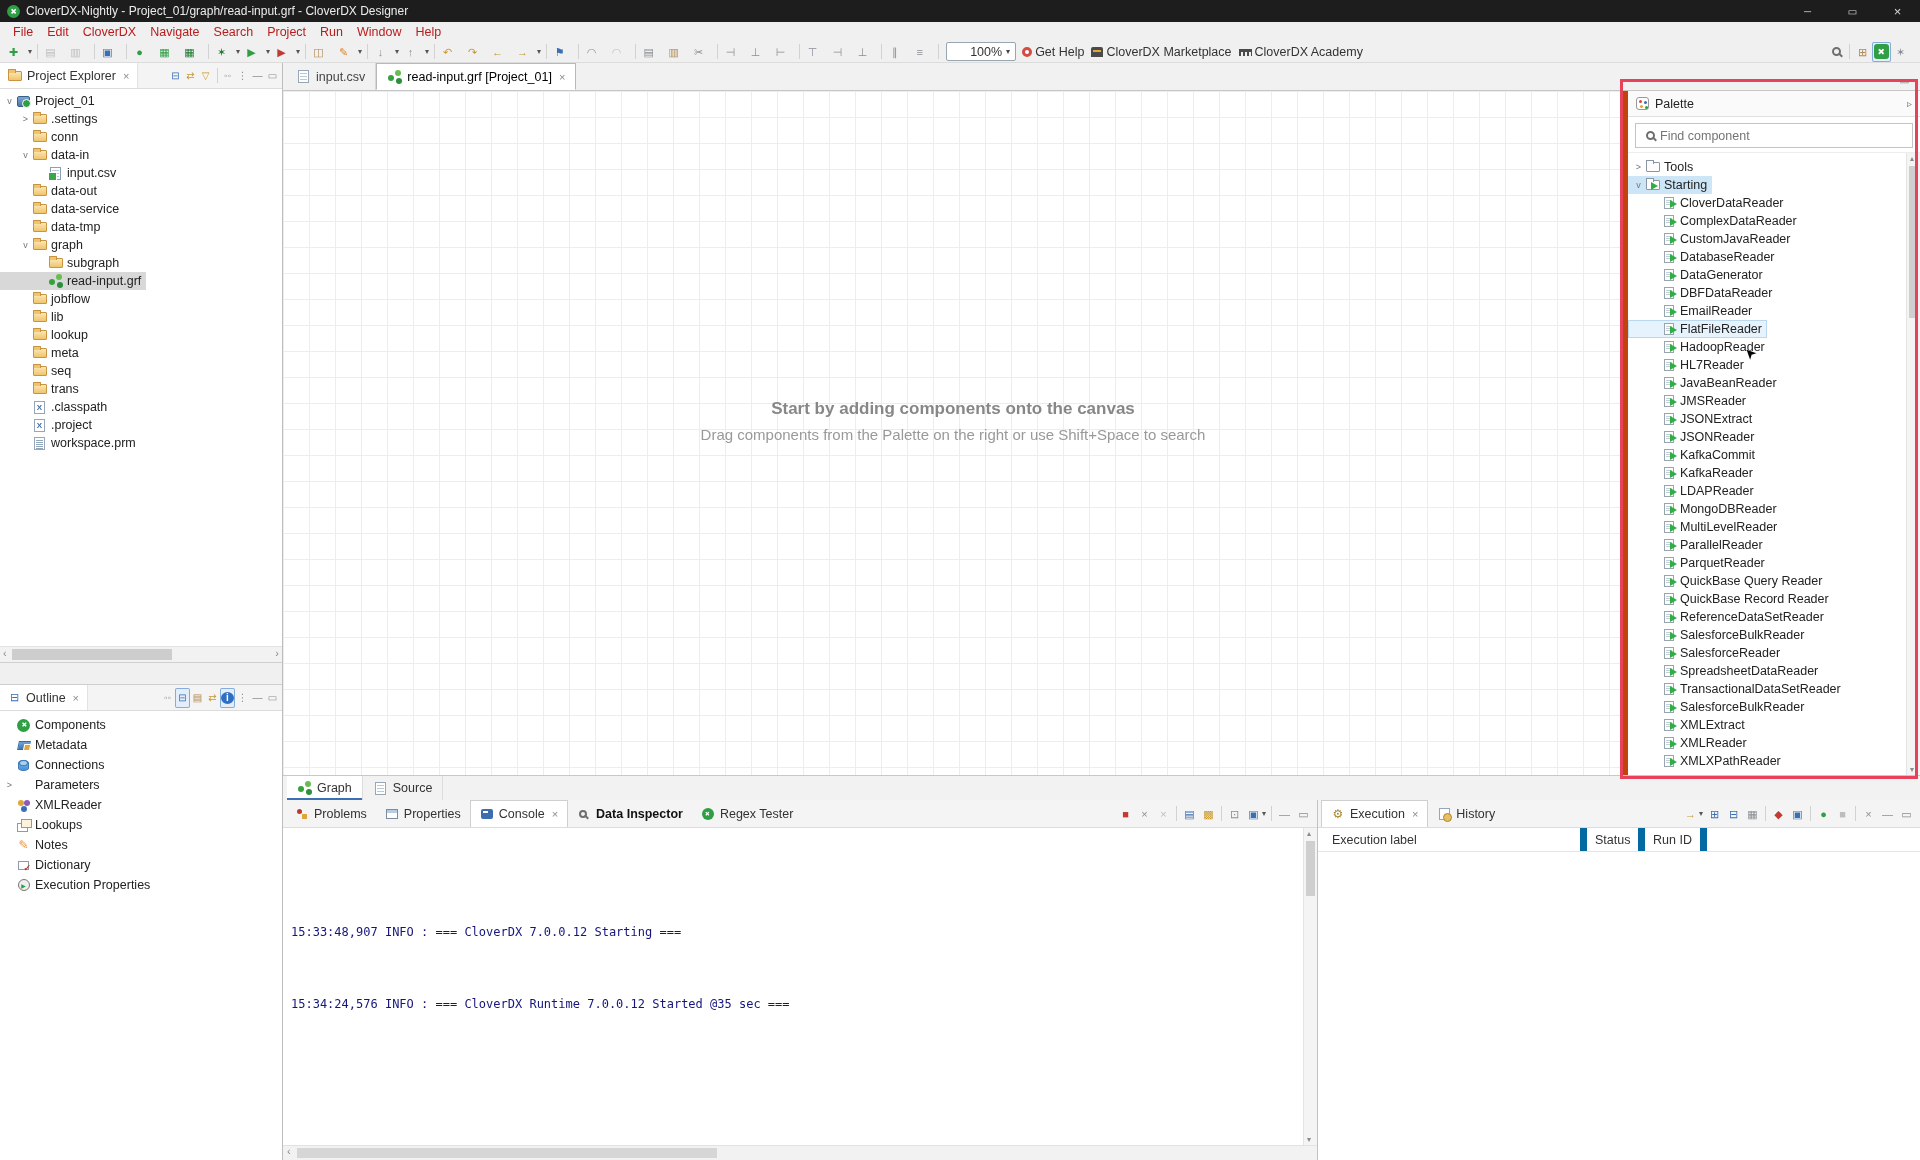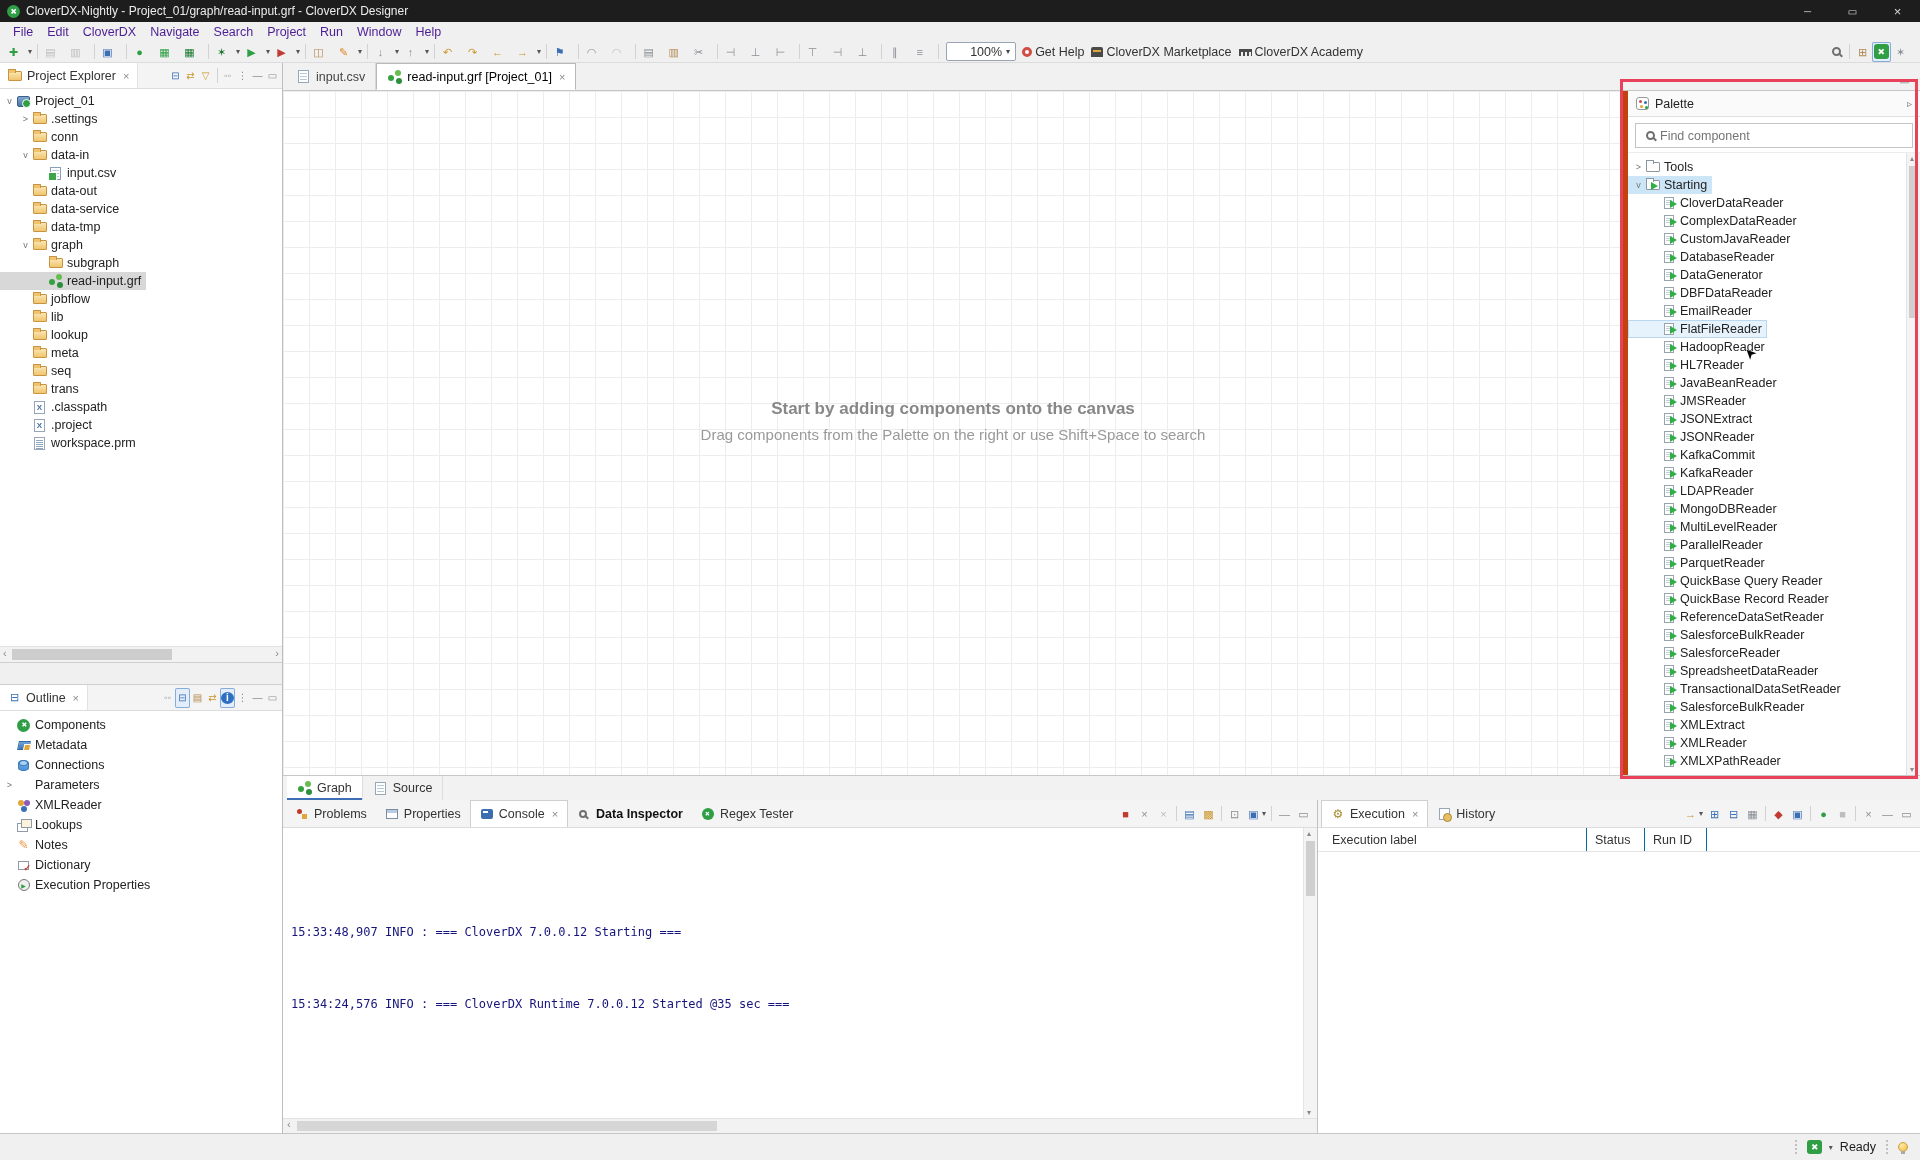--- a/index.html
+++ b/index.html
@@ -13,21 +13,21 @@
 .title-icon::before{content:"✚";position:absolute;left:0;right:0;top:0;bottom:0;display:flex;align-items:center;justify-content:center;color:#fff;font-size:8px;transform:rotate(45deg)}
 .title-text{font-size:12px;color:#ececec;white-space:nowrap}
 .win-controls{margin-left:auto;display:flex;height:100%}
 .win-btn{width:45px;height:100%;display:flex;align-items:center;justify-content:center;color:#d9d9d9;font-size:10px}
 .win-btn.min::before{content:"─"}
 .win-btn.max::before{content:"▭"}
 .win-btn.close::before{content:"×";font-size:13px}
 
 
 .menubar{height:19px;display:flex;align-items:center;padding-left:6px;background:#f0f0f0;flex:0 0 auto}
-.menu-item{padding:1px 7px;color:#4c1d95;white-space:nowrap}
+.menu-item{padding:1px 7px;color:#b91c1c;white-space:nowrap}
 
 
 .toolbar{height:22px;display:flex;align-items:center;padding:0 4px;background:#f0f0f0;border-bottom:1px solid #dcdcdc;flex:0 0 auto;white-space:nowrap}
 .toolbar-right{margin-left:auto;display:flex;align-items:center;padding-right:6px}
 .tb-item{display:inline-flex;align-items:center;height:20px;padding:0 2px;border-radius:2px;flex:0 0 auto}
 .tb-glyph{min-width:15px;text-align:center;font-size:11px;line-height:16px}
 .tb-label{margin:0 3px;color:#333}
 .tb-caret{display:none;font-size:8px;color:#555;margin-left:1px}
 .tb-caret::before{content:"▾"}
 .tb-dd .tb-caret{display:inline}
@@ -131,21 +131,21 @@
 .vscroll{width:14px;flex:0 0 auto;background:#f4f4f4;border-left:1px solid #e4e4e4;position:relative}
 .vscroll::before{content:"▴";position:absolute;top:1px;left:3px;font-size:8px;color:#8a8a8a}
 .vscroll::after{content:"▾";position:absolute;bottom:1px;left:3px;font-size:8px;color:#8a8a8a}
 .vs-thumb{position:absolute;top:13px;left:2px;right:2px;height:55px;background:#cfcfcf}
 .chscroll{height:15px;flex:0 0 auto;background:#f2f2f2;border-top:1px solid #e2e2e2;position:relative}
 .chscroll::before{content:"‹";position:absolute;left:4px;top:-1px;color:#8a8a8a;font-size:11px}
 .ch-thumb{position:absolute;left:14px;top:2px;width:420px;height:10px;background:#d6d6d6}
 
 .epanel{flex:1;display:flex;flex-direction:column;background:#fff;min-width:0}
 .eheadrow{height:24px;display:flex;align-items:center;border-bottom:1px solid #e4e4e4;background:#fff;flex:0 0 auto}
-.exec-col{padding:0 8px;border-right:1px solid #0369a1;color:#333;height:100%;display:flex;align-items:center}
+.exec-col{padding:0 8px;border-right:7px solid #0369a1;color:#333;height:100%;display:flex;align-items:center}
 .exec-col:nth-child(2){width:263px}
 .exec-col:nth-child(3){width:58px}
 .exec-col:nth-child(4){width:62px}
 .exec-empty{flex:1;background:#fff}
 
 
 .statusbar{height:27px;flex:0 0 auto;border-top:1px solid #c6c6c6;background:#f0f0f0;display:flex;align-items:center;justify-content:flex-end;gap:7px;padding-right:12px}
 .sb-sep{height:14px;border-left:2px dotted #c0c0c0;margin:0 3px}
 .sb-caret{font-size:8px;color:#555}
 .sb-caret::before{content:"▾"}
@@ -1564,26 +1564,18 @@
               <span class="exec-col">Status</span>
               <span class="exec-col">Run ID</span>
             </div>
           <div class="exec-empty"></div>
         </div>
 
       </div>
     </div>
   </div>
 
-  <div class="statusbar">
-    <span class="sb-sep"></span>
-    <span class="i-clover" style="width:14px;height:14px"></span>
-    <span class="sb-caret"></span>
-    <span class="sb-ready">Ready</span>
-    <span class="sb-sep"></span>
-    <span class="i-bulb"></span>
-  </div>
 
   <div class="annotation"></div>
 
   <div class="cursor"></div>
 
 </div>
 
 </body></html>

